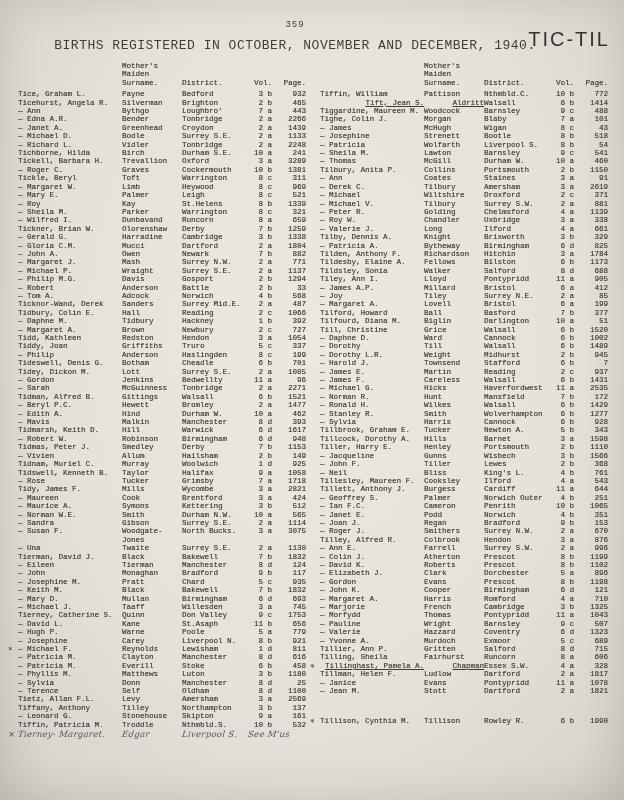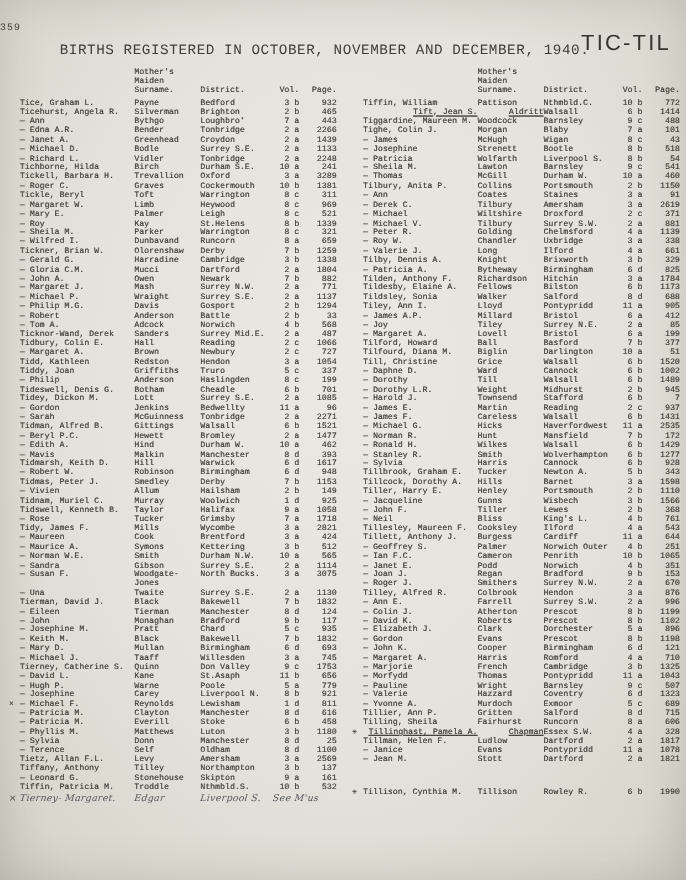--- a/index.html
+++ b/index.html
@@ -8,35 +8,35 @@
     background:#cfcdc5;
     font-family:"Liberation Mono","DejaVu Sans Mono",monospace;
     color:#403d36;
   }
   .sheet{
     position:relative;width:624px;height:800px;overflow:hidden;
     background:radial-gradient(ellipse at 50% 42%, #eae8e1 0%, #e4e2da 55%, #d8d6cd 88%, #cbc9c0 100%);
     box-shadow:inset 0 0 40px rgba(90,85,70,0.18);
   }
   .page-number{
-    position:absolute;top:20px;left:0;width:590px;
+    position:absolute;top:20px;left:0;width:590px;text-align:center;
     font-size:9px;letter-spacing:1px;
   }
   .page-title{
     position:absolute;top:38px;left:0;width:590px;text-align:center;
     font-size:13px;font-weight:normal;letter-spacing:0.5px;
   }
   .range-tag{
     position:absolute;top:28px;right:14px;
     font-size:20px;letter-spacing:2px;color:#35332e;
     font-family:Liberation Sans, sans-serif;
   }
   .columns{
     position:absolute;top:62px;left:8px;
-    display:flex;gap:14px;
+    display:flex;gap:4px;
   }
   .col{width:298px;}
   .row{
     display:grid;
     grid-template-columns:10px 104px 60px 66px 24px 34px;
     font-size:7.5px;line-height:8.4px;
     text-shadow:0.3px 0 0 rgba(64,61,54,0.55);
   }
   .c{white-space:pre-wrap;overflow:visible;}
   .c.vol,.c.page{text-align:right;}
@@ -287,20 +287,28 @@
           <div class="row">
             <span class="c mark"></span>
             <span class="c name">Tidbury, Colin E.</span>
             <span class="c maiden">Hall</span>
             <span class="c district">Reading</span>
             <span class="c vol">2 c</span>
             <span class="c page">1066</span>
           </div>
           <div class="row">
             <span class="c mark"></span>
+            <span class="c name">— Daphne M.</span>
+            <span class="c maiden">Tidbury</span>
+            <span class="c district">Hackney</span>
+            <span class="c vol">1 b</span>
+            <span class="c page">392</span>
+          </div>
+          <div class="row">
+            <span class="c mark"></span>
             <span class="c name">— Margaret A.</span>
             <span class="c maiden">Brown</span>
             <span class="c district">Newbury</span>
             <span class="c vol">2 c</span>
             <span class="c page">727</span>
           </div>
           <div class="row">
             <span class="c mark"></span>
             <span class="c name">Tidd, Kathleen</span>
             <span class="c maiden">Redston</span>

